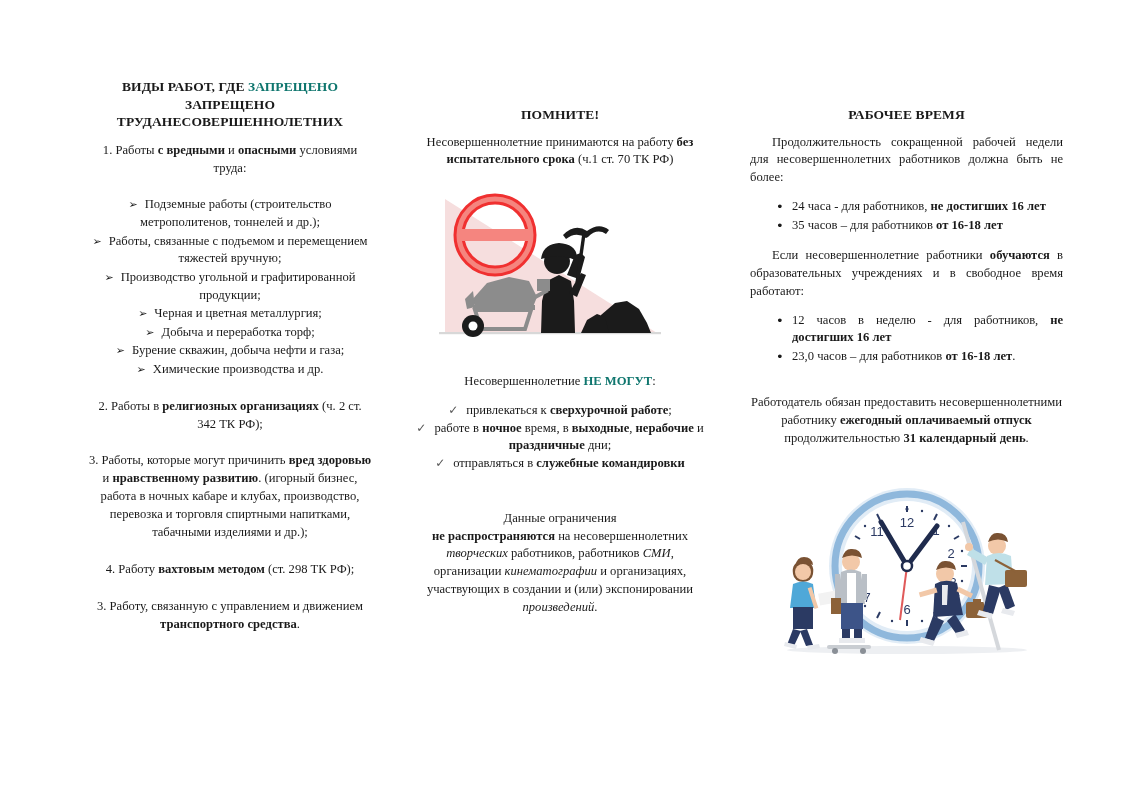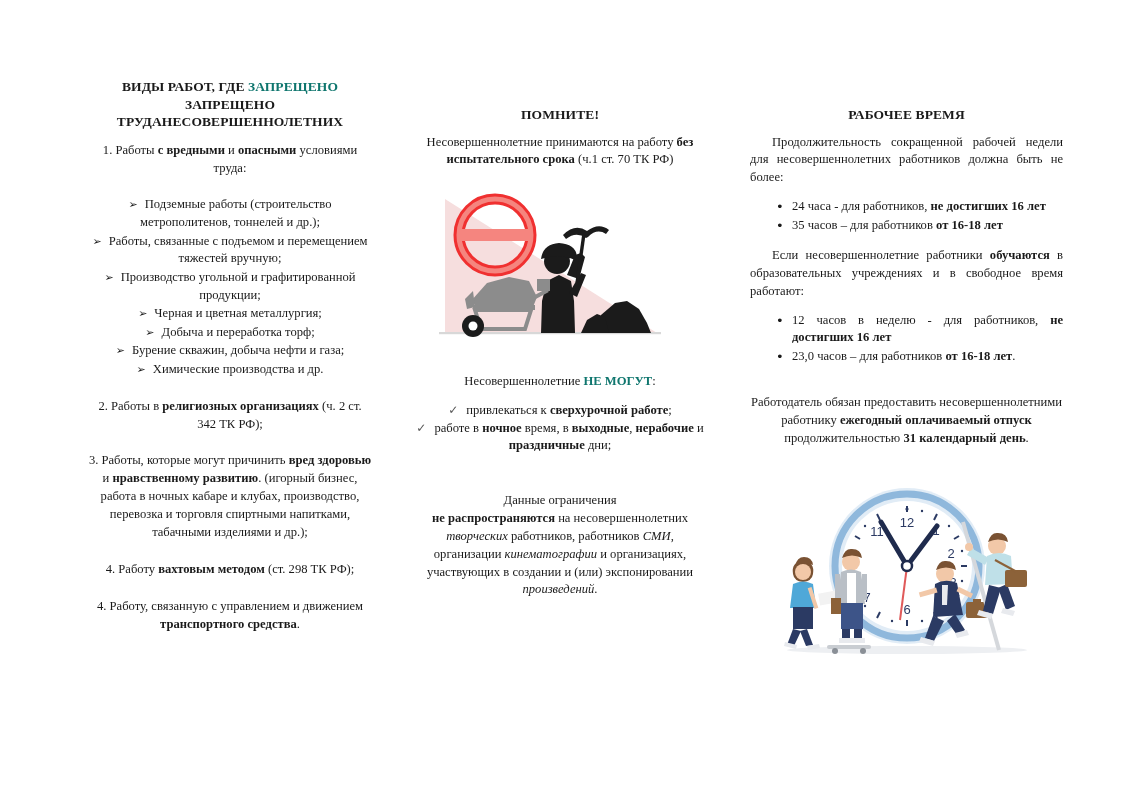--- a/index.html
+++ b/index.html
@@ -177,21 +177,21 @@
 
       <div class="spacer-sm"></div>
 
       <p class="para">
         <span>4. Работу </span><b>вахтовым методом</b><span> (ст. 298 ТК РФ);</span>
       </p>
 
       <div class="spacer-sm"></div>
 
       <p class="para">
-        <span>4. Работу, связанную с управлением и движением </span><b>транспортного средства</b><span>.</span>
+        <span>3. Работу, связанную с управлением и движением </span><b>транспортного средства</b><span>.</span>
       </p>
     </div>
 
     <div class="col col-2">
 
       <div style="height:28px"></div>
 
       <h2 class="title">ПОМНИТЕ!</h2>
 
       <p class="para">
@@ -246,20 +246,23 @@
       <p class="para">
         <span>Несовершеннолетние </span><b class="red">НЕ МОГУТ</b><span>:</span>
       </p>
 
       <ul class="check-list">
         <li>
           <span class="mk">✓</span><span>привлекаться к </span><b>сверхурочной работе</b><span>;</span>
         </li>
         <li>
           <span class="mk">✓</span><span>работе в </span><b>ночное</b><span> время, в </span><b>выходные</b><span>, </span><b>нерабочие</b><span> и </span><b>праздничные</b><span> дни;</span>
+        </li>
+        <li>
+          <span class="mk">✓</span><span>отправляться в </span><b>служебные командировки</b>
         </li>
       </ul>
 
       <div class="spacer-lg"></div>
 
       <p class="para">
         <span>Данные ограничения</span><br><b>не распространяются</b><span> на несовершеннолетних </span><i>творческих</i><span> работников, работников </span><i>СМИ</i><span>, организации </span><i>кинематографии</i><span> и организациях, участвующих в создании и (или) экспонировании </span><i>произведений</i><span>.</span>
       </p>
     </div>
 

